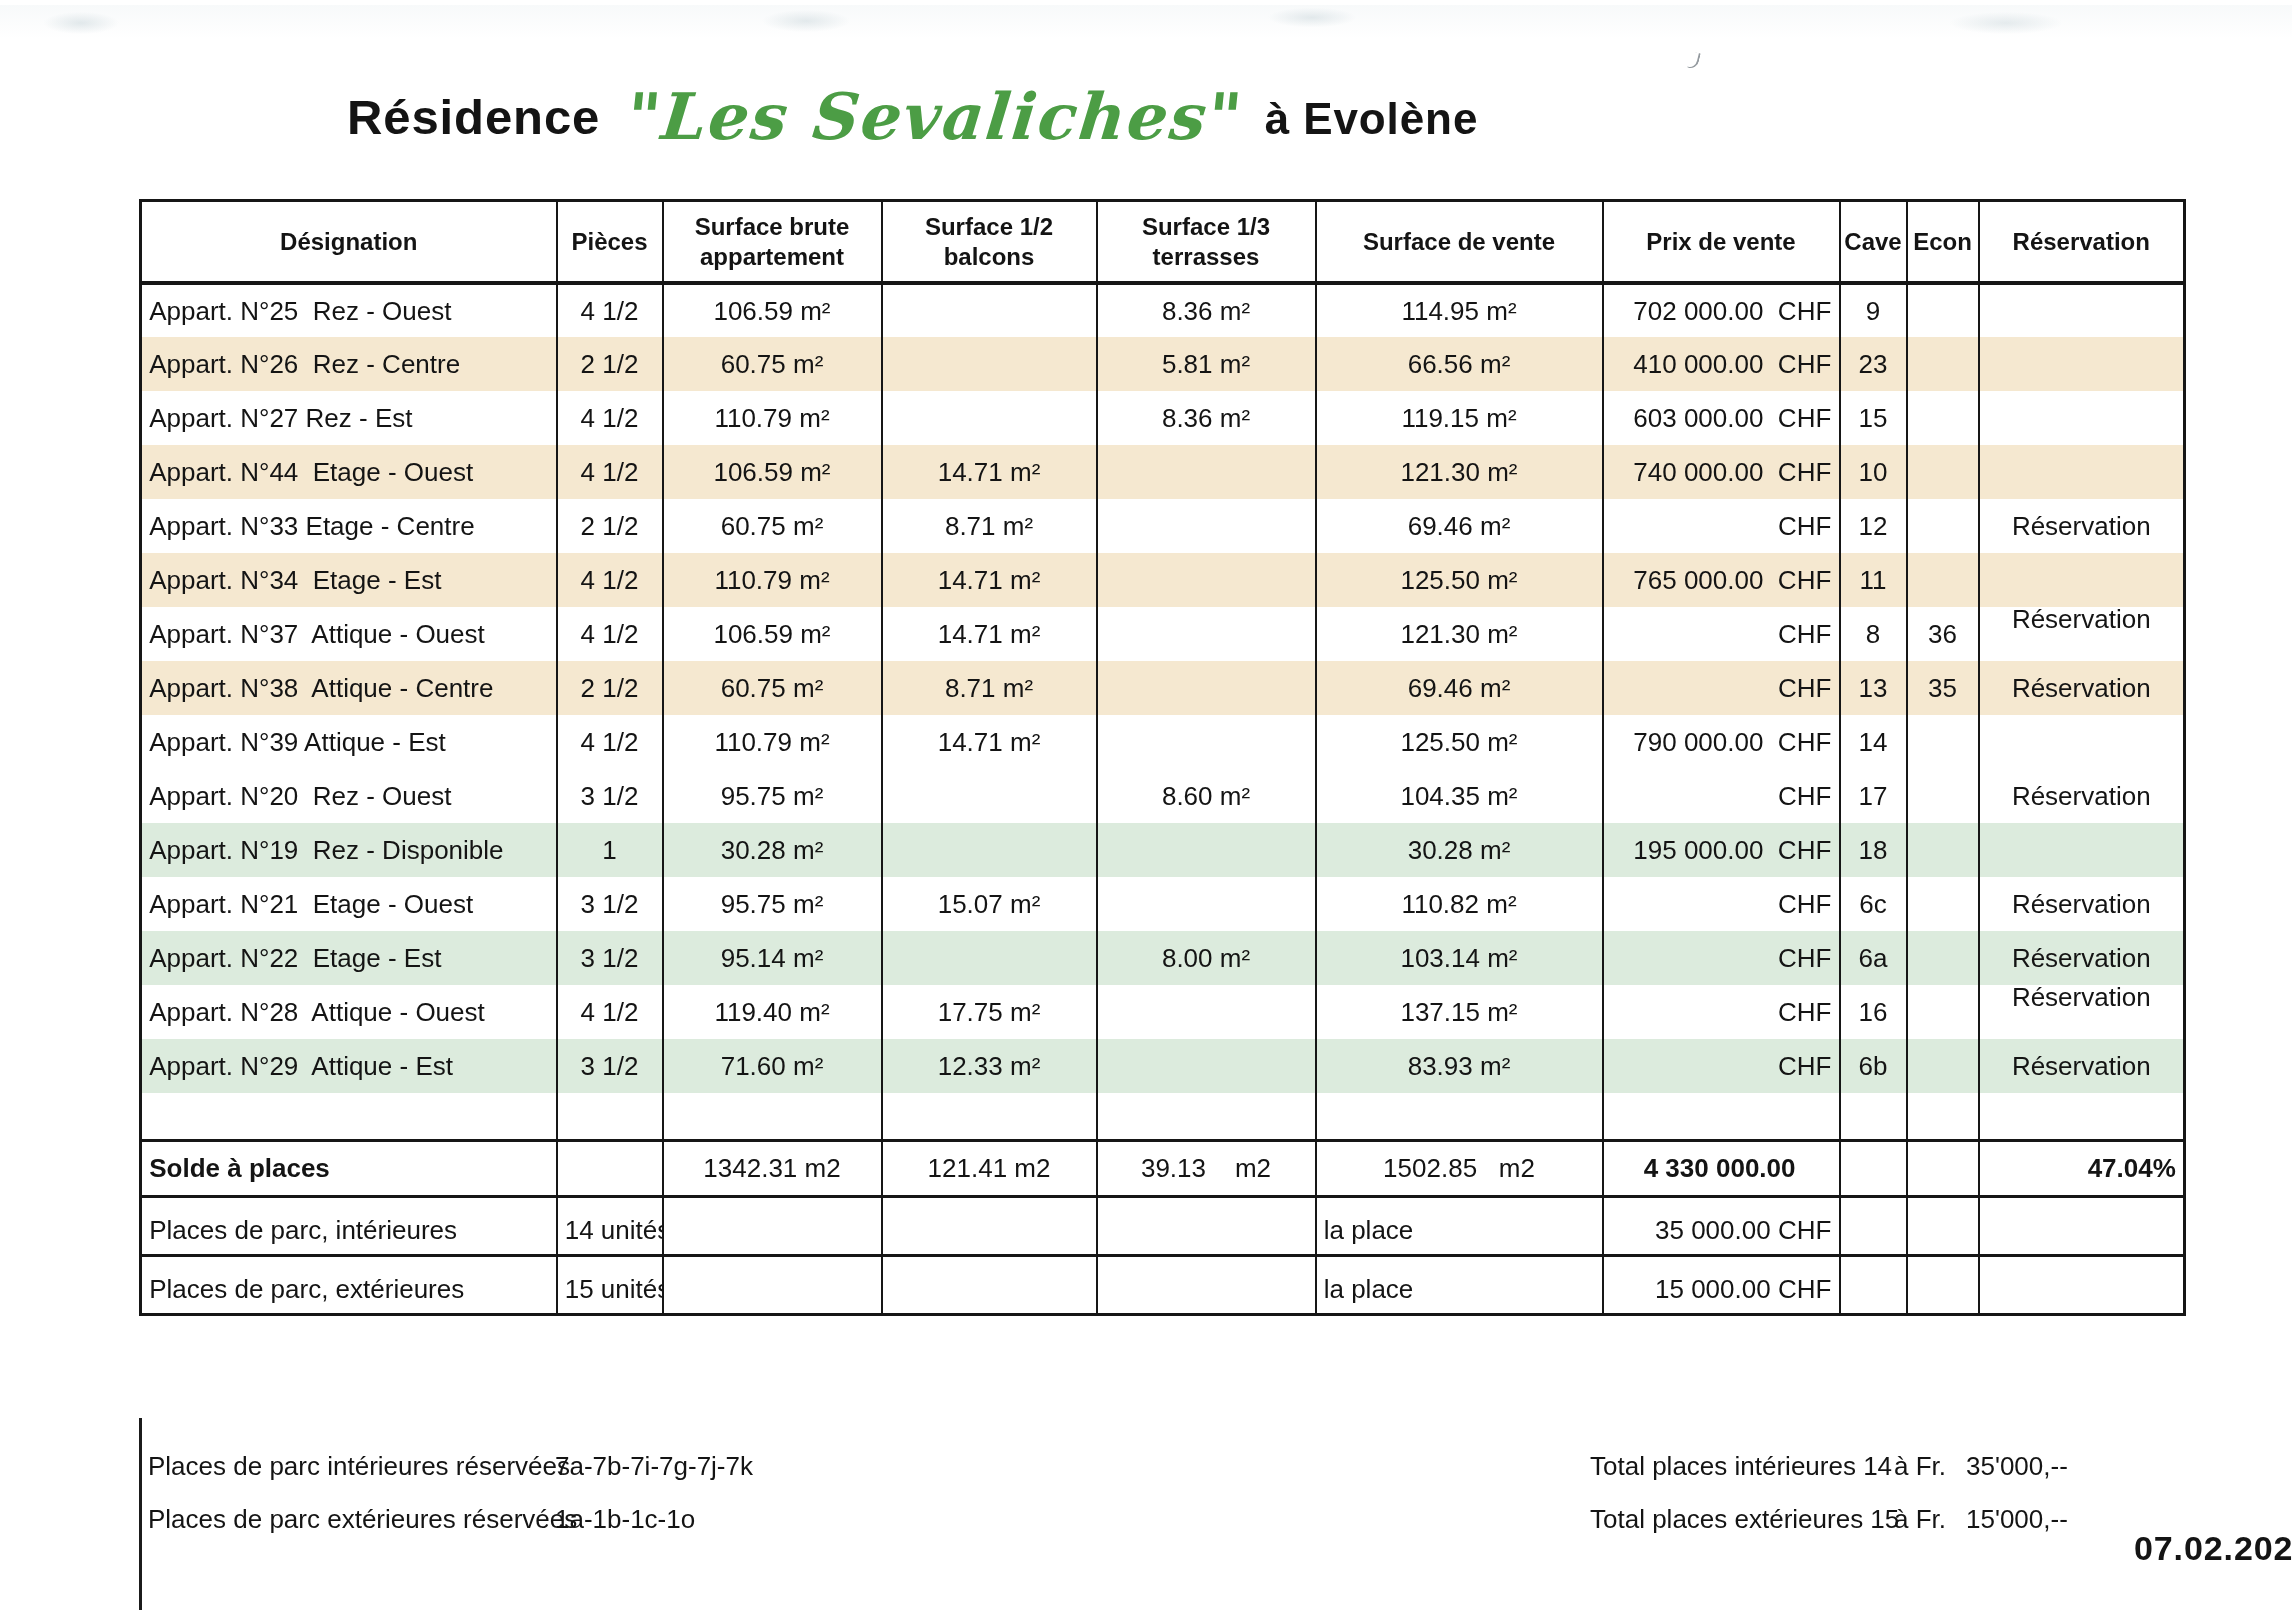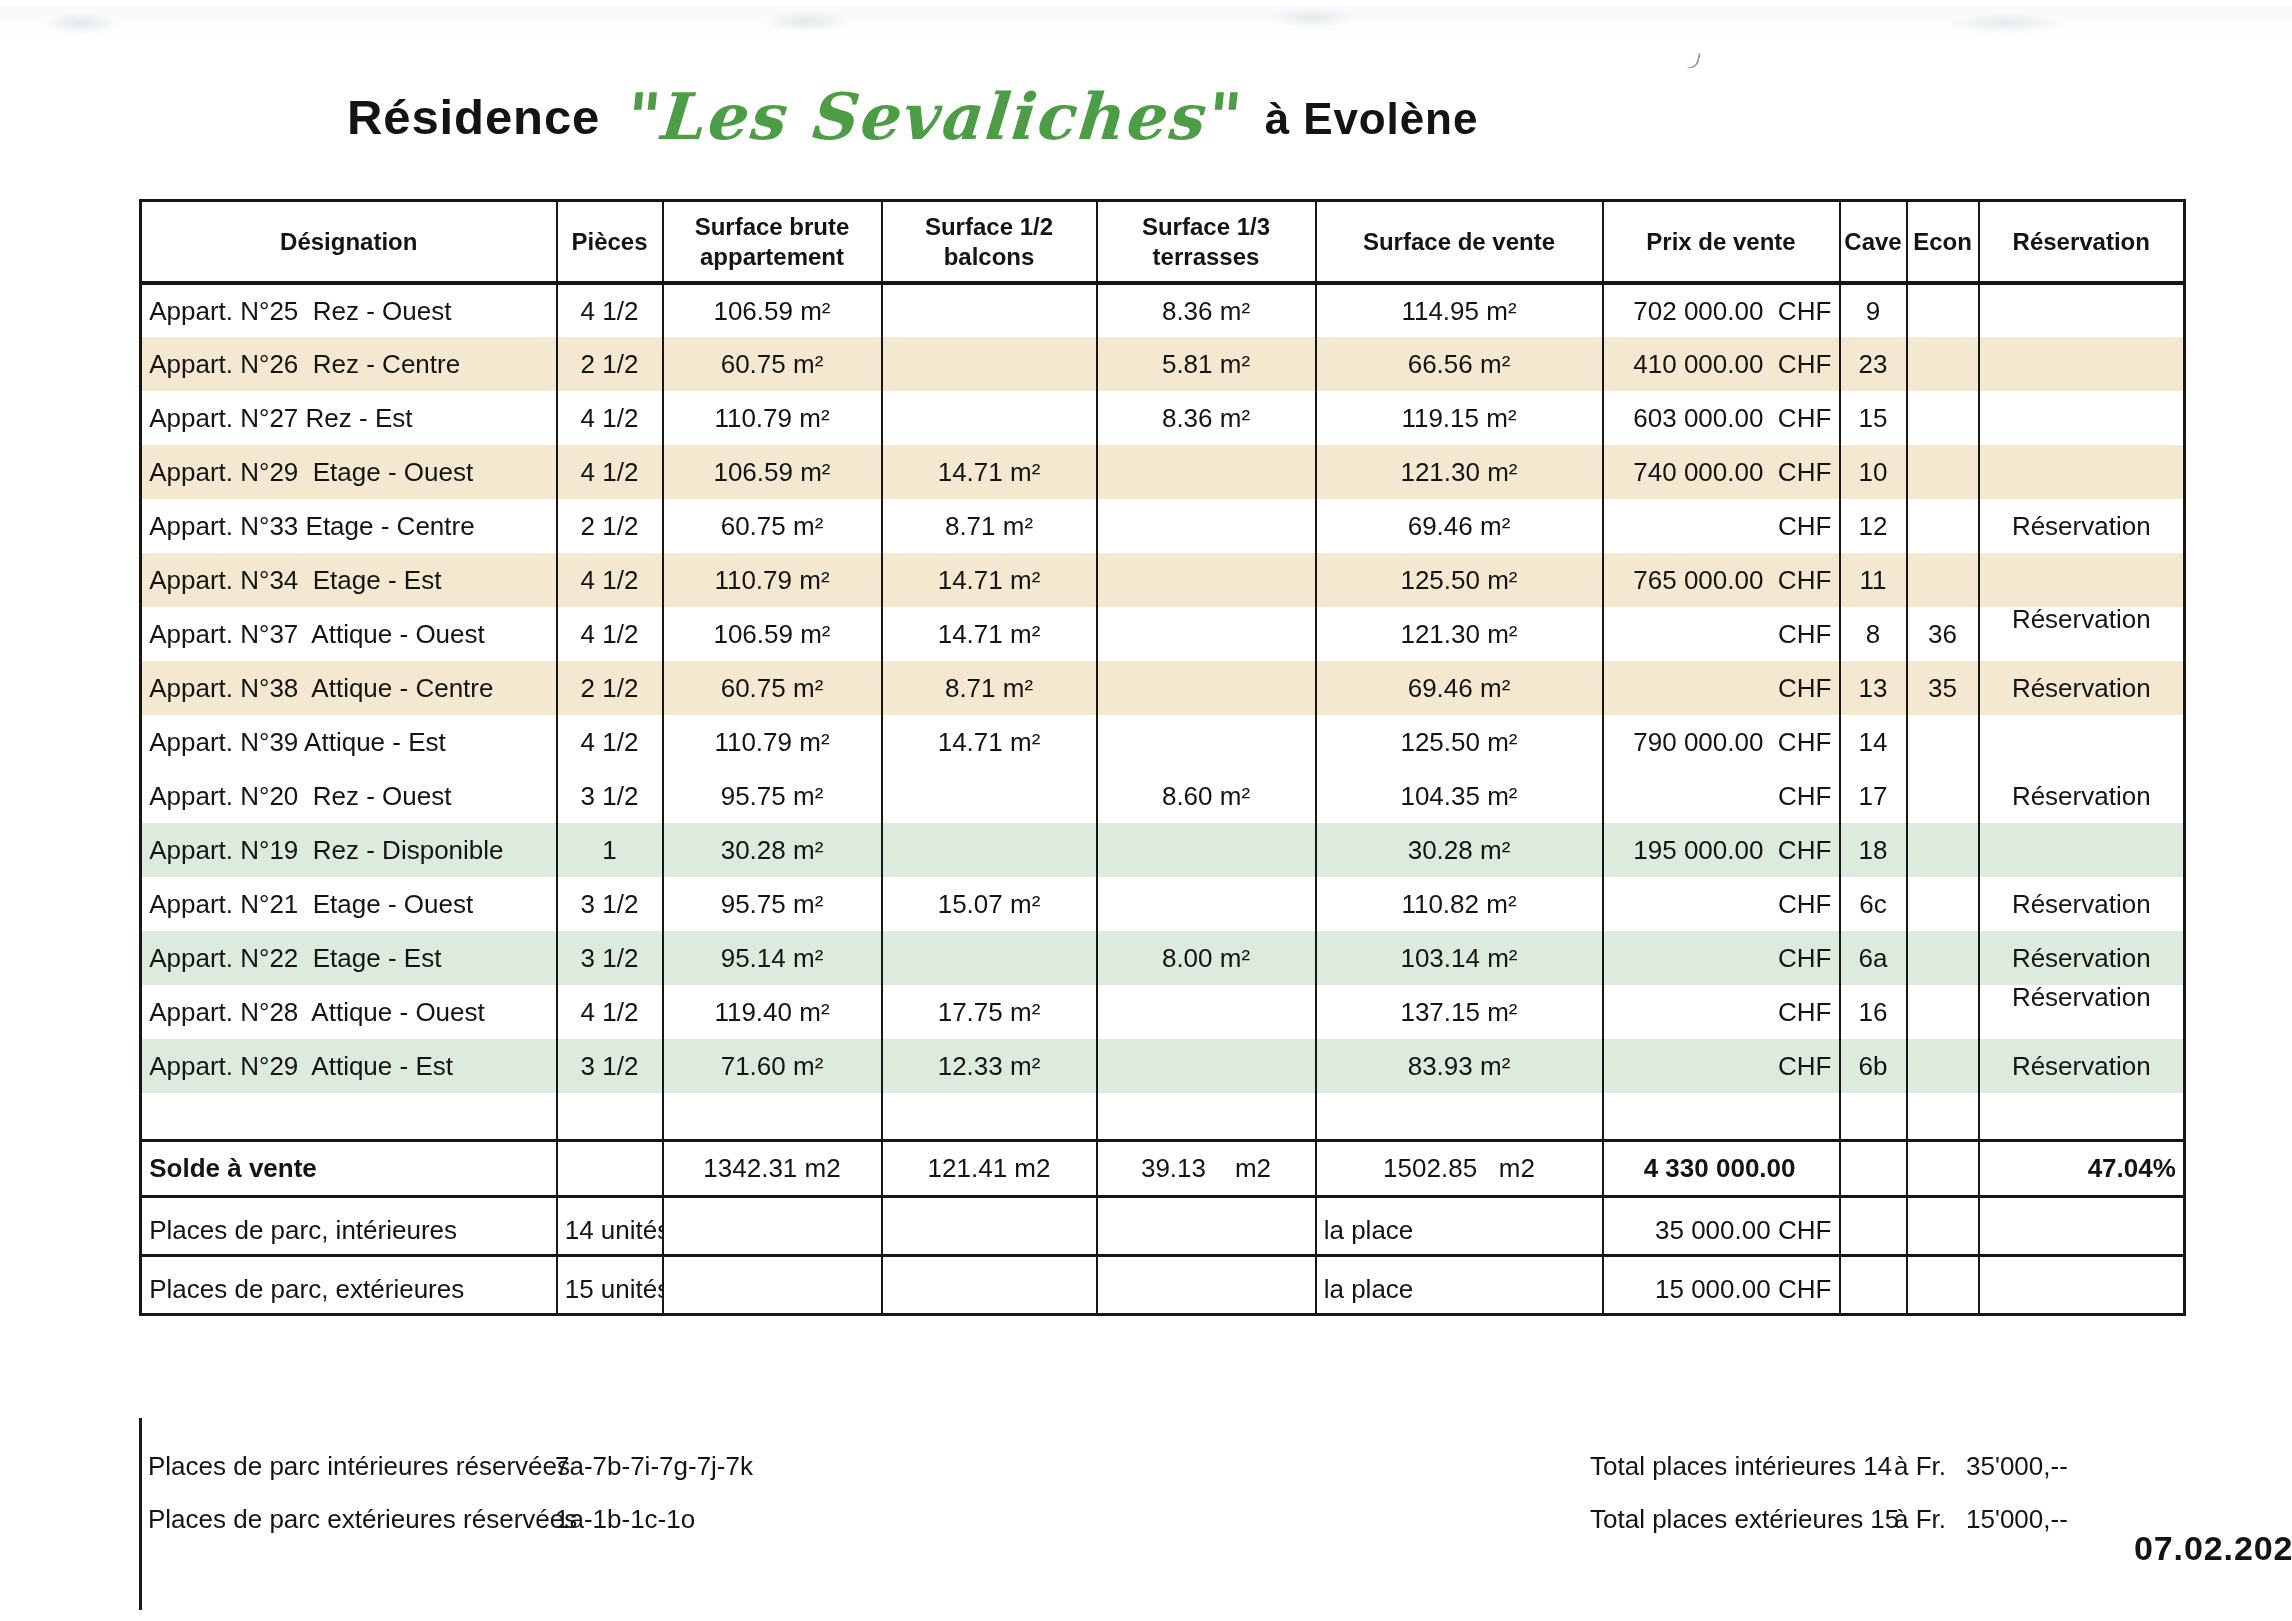--- a/index.html
+++ b/index.html
@@ -173,21 +173,21 @@
           <td class="a-center"><span>110.79 m²</span></td>
           <td class="a-center"></td>
           <td class="a-center"><span>8.36 m²</span></td>
           <td class="a-center"><span>119.15 m²</span></td>
           <td class="a-right"><span>603 000.00  CHF</span></td>
           <td class="a-center"><span>15</span></td>
           <td class="a-center"></td>
           <td class="a-center"></td>
         </tr>
         <tr class="data secA alt">
-          <td class="a-left"><span>Appart. N°29  Etage - Ouest</span></td>
+          <td class="a-left"><span>Appart. N°44  Etage - Ouest</span></td>
           <td class="a-center"><span>4 1/2</span></td>
           <td class="a-center"><span>106.59 m²</span></td>
           <td class="a-center"><span>14.71 m²</span></td>
           <td class="a-center"></td>
           <td class="a-center"><span>121.30 m²</span></td>
           <td class="a-right"><span>740 000.00  CHF</span></td>
           <td class="a-center"><span>10</span></td>
           <td class="a-center"></td>
           <td class="a-center"></td>
         </tr>
@@ -329,21 +329,21 @@
           <td class="a-center"></td>
           <td class="a-center"></td>
           <td class="a-center"></td>
           <td class="a-center"></td>
           <td class="a-right"></td>
           <td class="a-center"></td>
           <td class="a-center"></td>
           <td class="a-center"></td>
         </tr>
         <tr class="solde">
-          <td class="a-left bold"><span>Solde à vente</span></td>
+          <td class="a-left bold"><span>Solde à places</span></td>
           <td class="a-center"></td>
           <td class="a-center"><span>1342.31 m2</span></td>
           <td class="a-center"><span>121.41 m2</span></td>
           <td class="a-center"><span>39.13    m2</span></td>
           <td class="a-center"><span>1502.85   m2</span></td>
           <td class="a-right bold pad45"><span>4 330 000.00</span></td>
           <td class="a-center"></td>
           <td class="a-center"></td>
           <td class="bold a-right"><span>47.04%</span></td>
         </tr>

